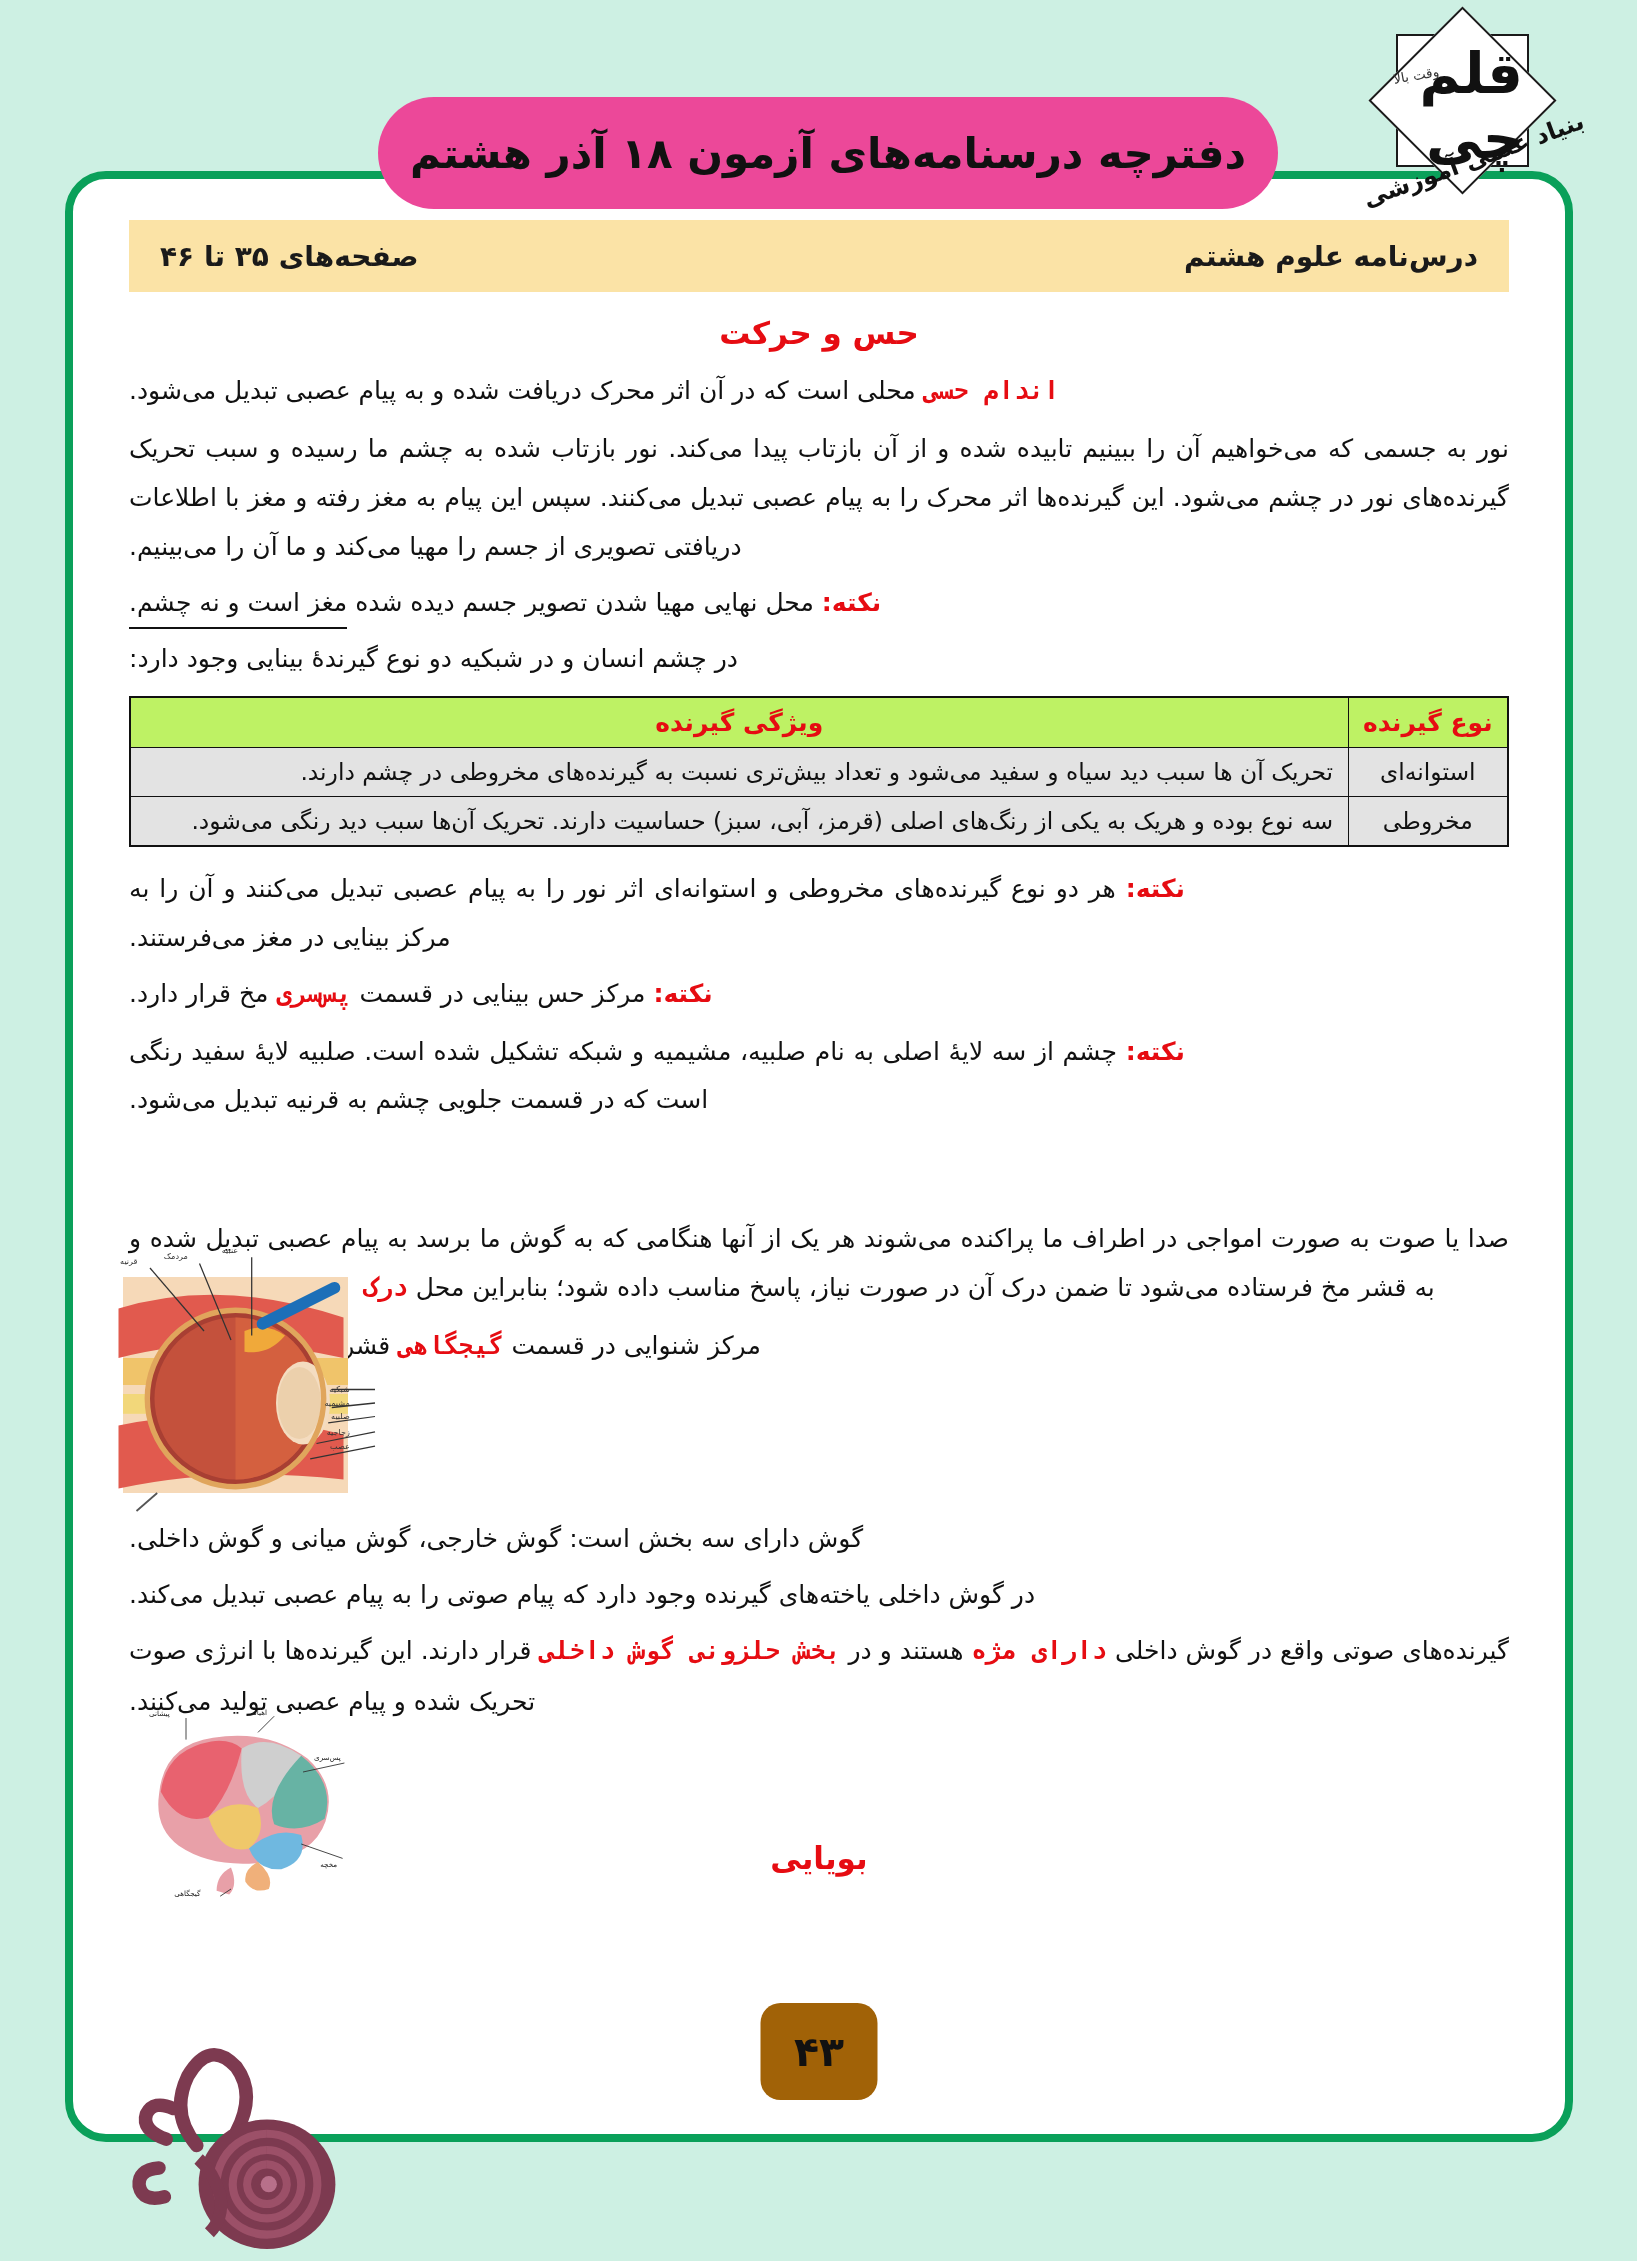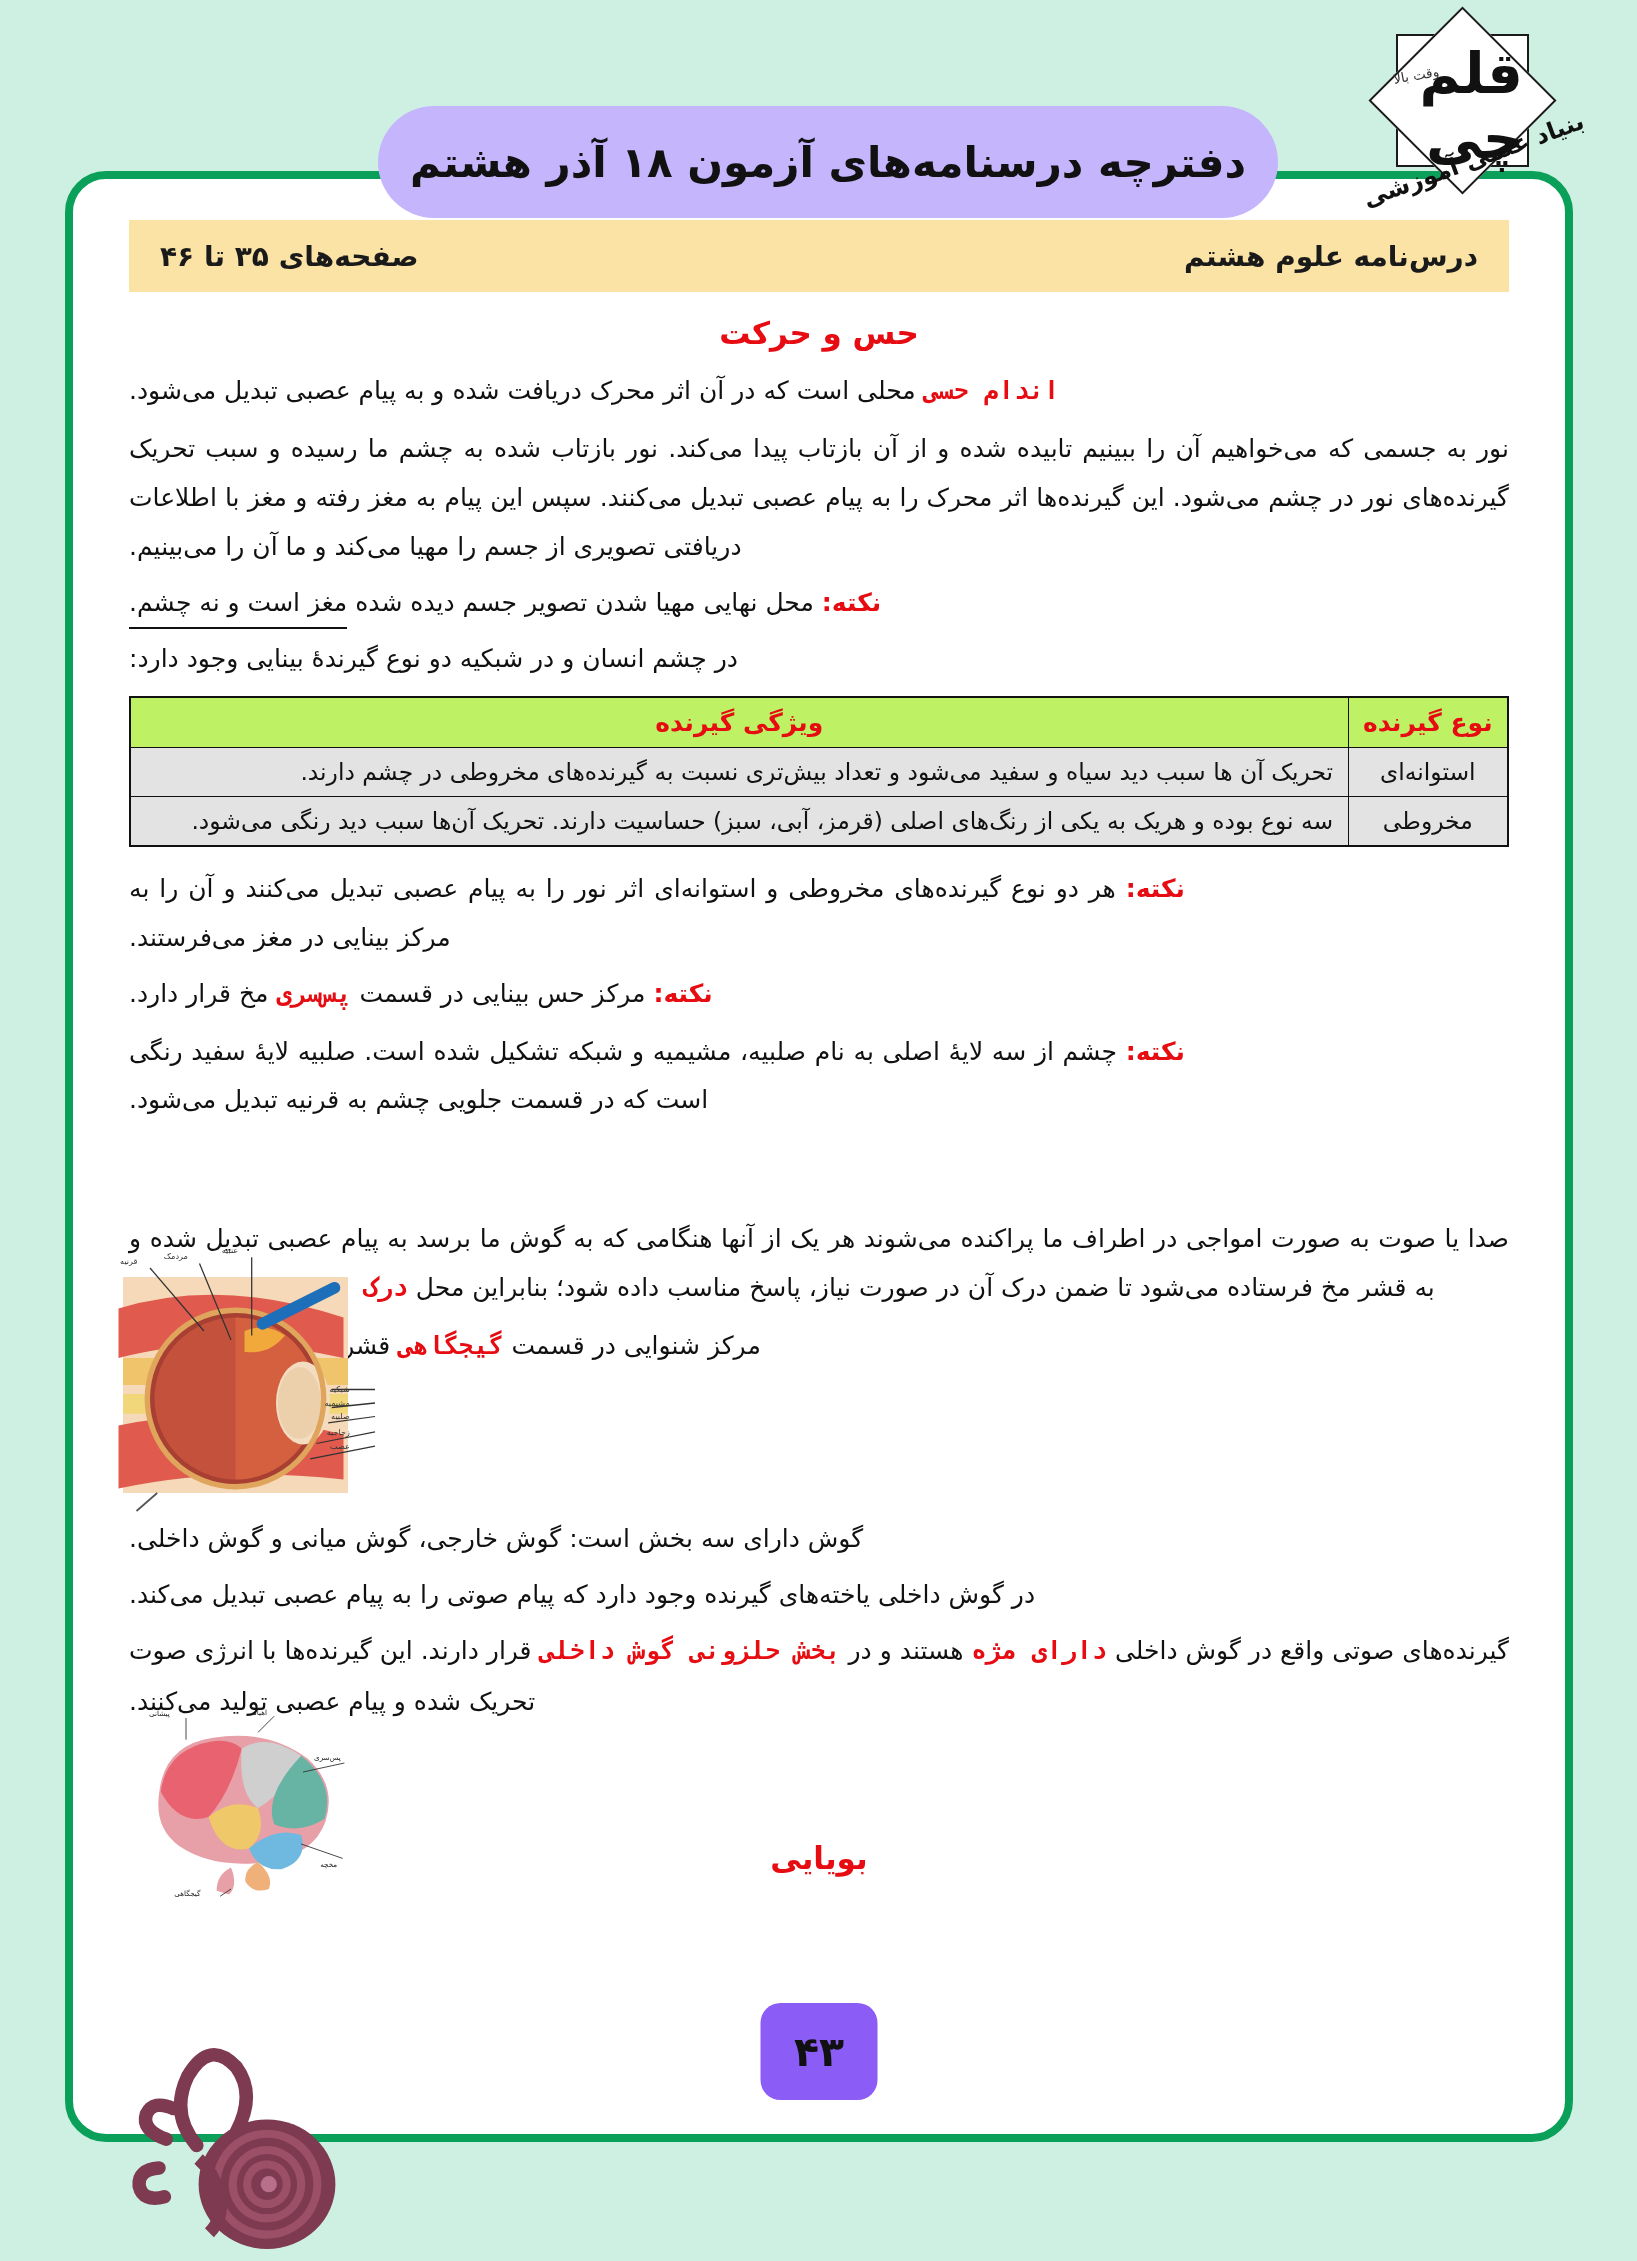--- a/index.html
+++ b/index.html
@@ -27,23 +27,23 @@
   #page-inner {
     position: absolute;
     left: 0; top: 0; right: 0; bottom: 0;
     padding: 41px 56px 0 56px;
     overflow: hidden;
   }
 
   
   #title-capsule {
     position: absolute;
-    left: 378px; top: 106px;
+    left: 378px; top: 97px;
     width: 900px; height: 112px;
-    background: #c4b5fd;
+    background: #ec4899;
     border-radius: 56px;
     display: flex; align-items: center; justify-content: center;
     z-index: 6;
   }
   #title-text {
     font-size: 42px;
     font-weight: bold;
     color: #111;
     letter-spacing: 0px;
     white-space: nowrap;
@@ -178,21 +178,21 @@
     width: 270px; height: 234px;
     z-index: 4;
   }
 
   
   #page-num {
     position: absolute;
     left: 50%; transform: translateX(-50%);
     bottom: 34px;
     width: 117px; height: 97px;
-    background: #8b5cf6;
+    background: #a16207;
     border-radius: 20px;
     display: flex; align-items: center; justify-content: center;
     font-size: 41px; font-weight: bold; color: #111;
     z-index: 9;
   }
   .spacer-lg { height: 83px; }
   .spacer-xl { height: 135px; }
 </style>
 </head>
 <body>

